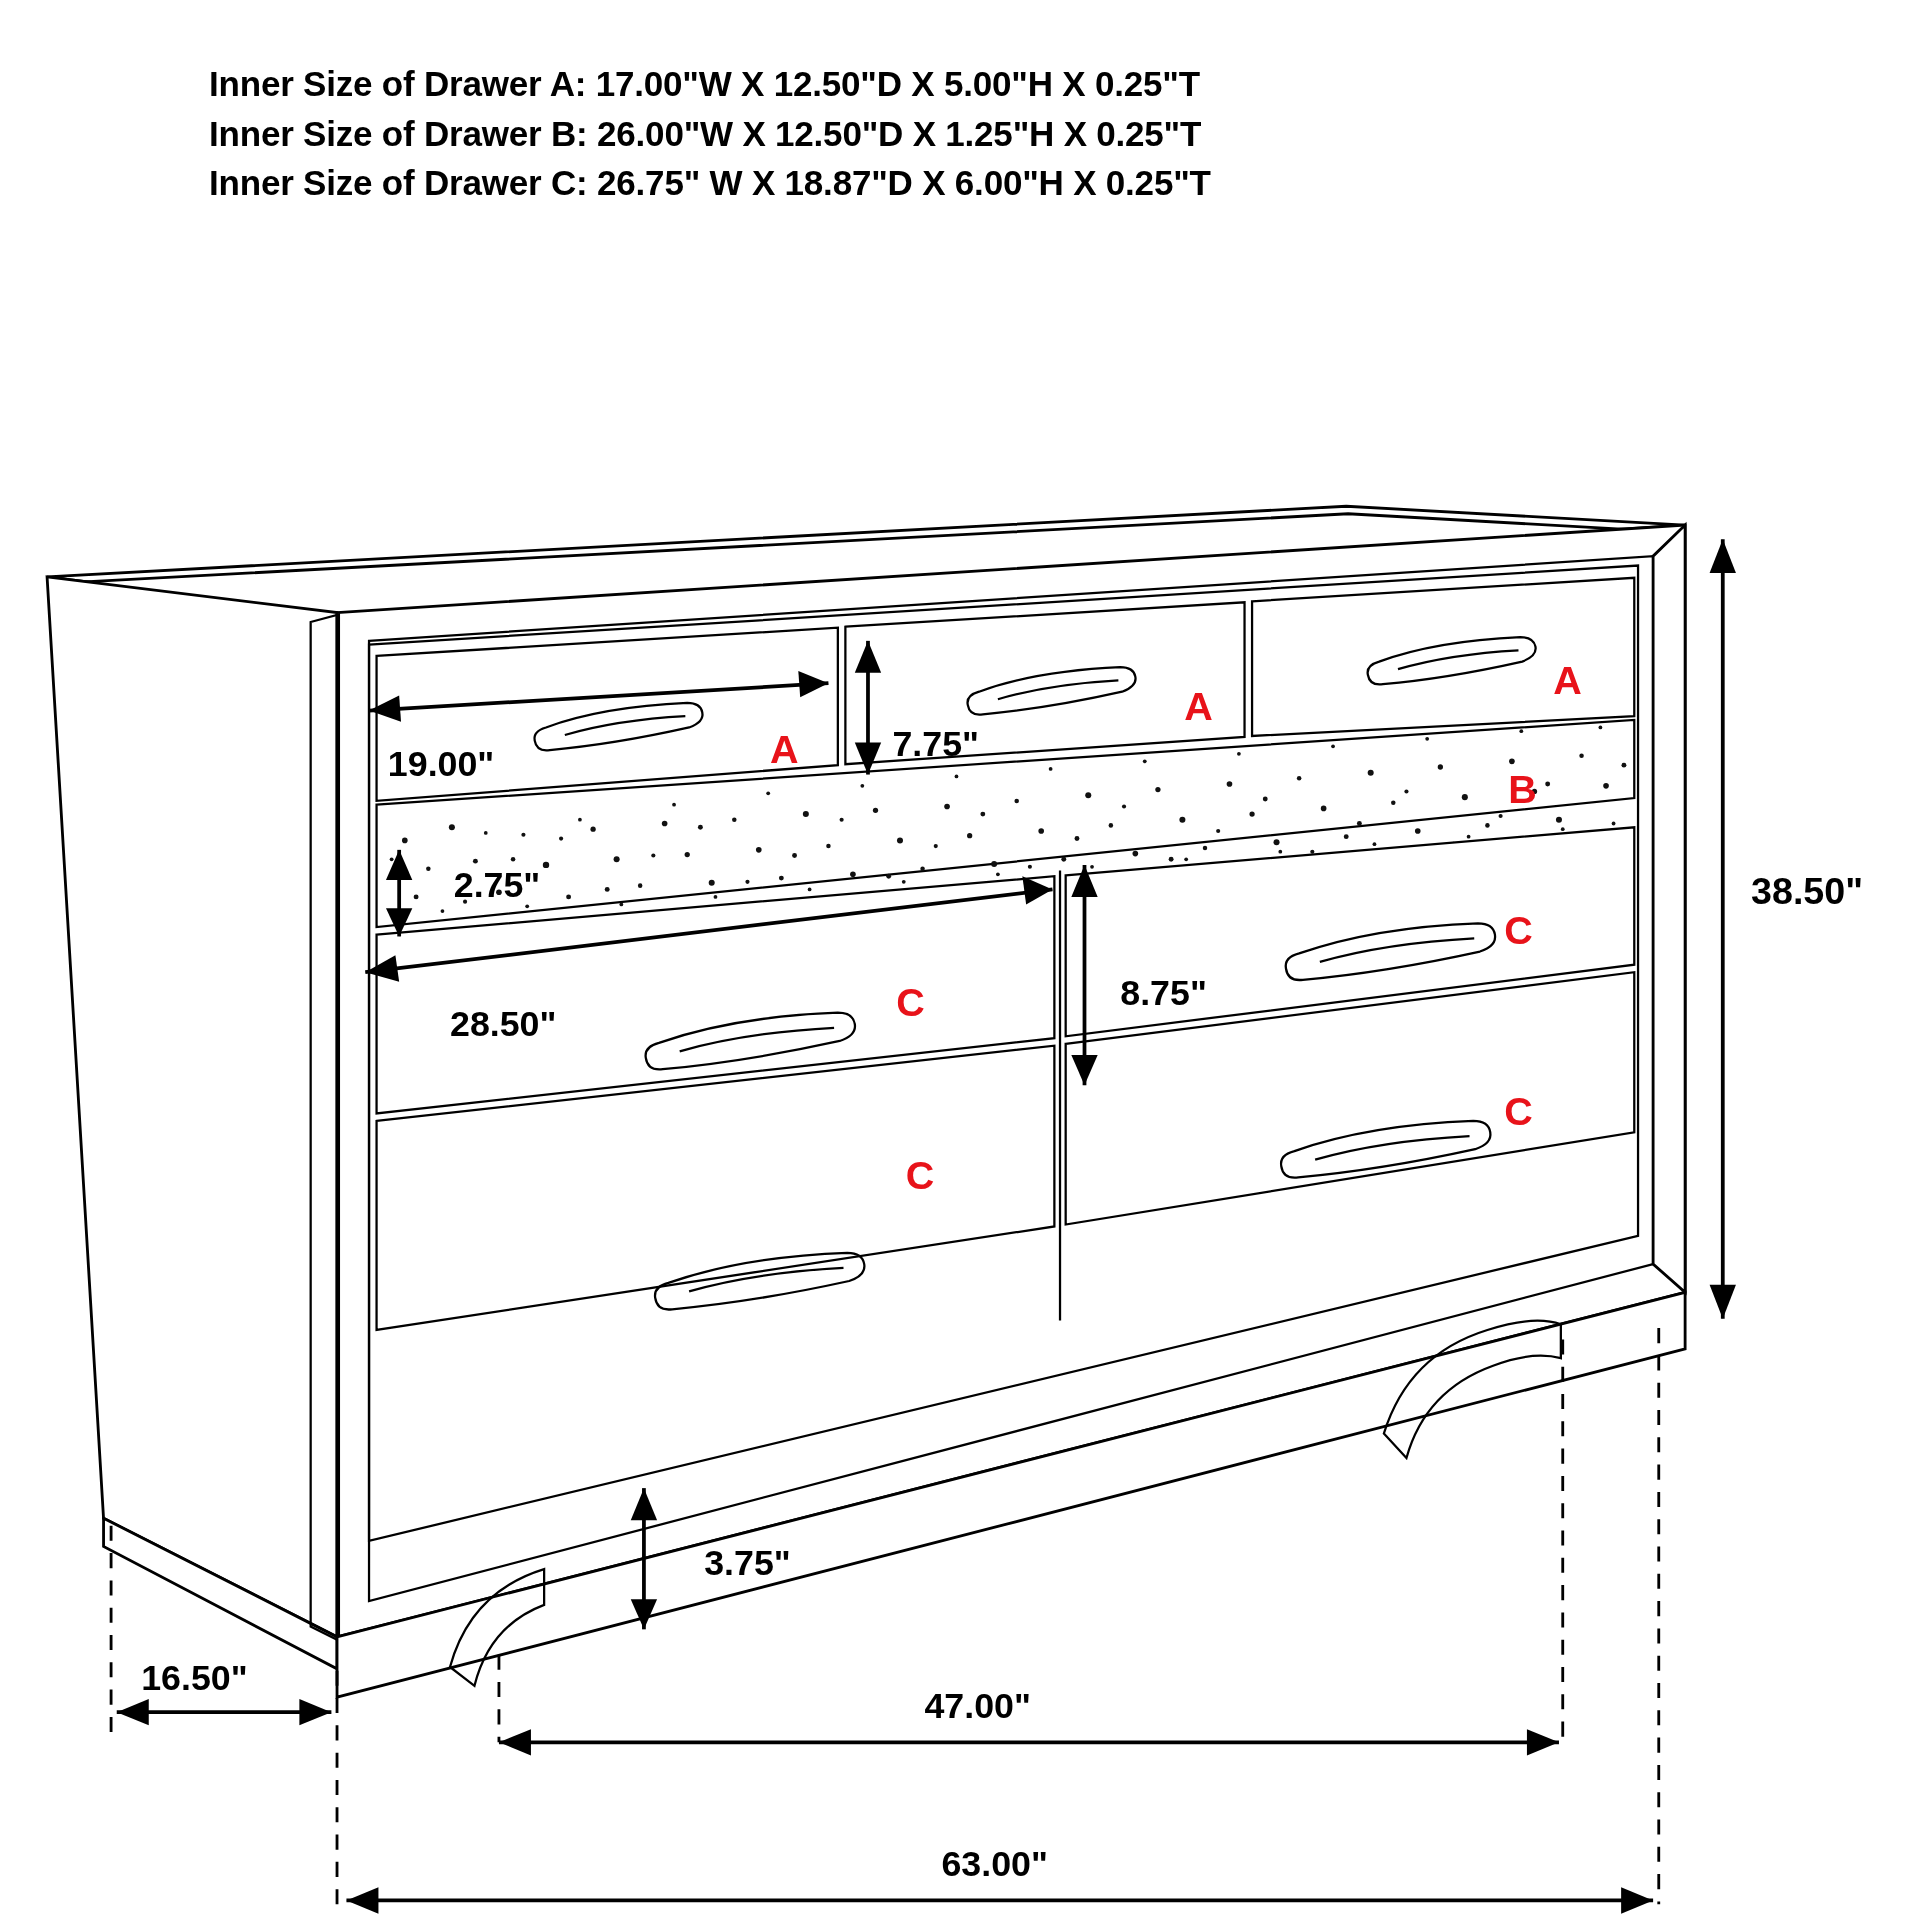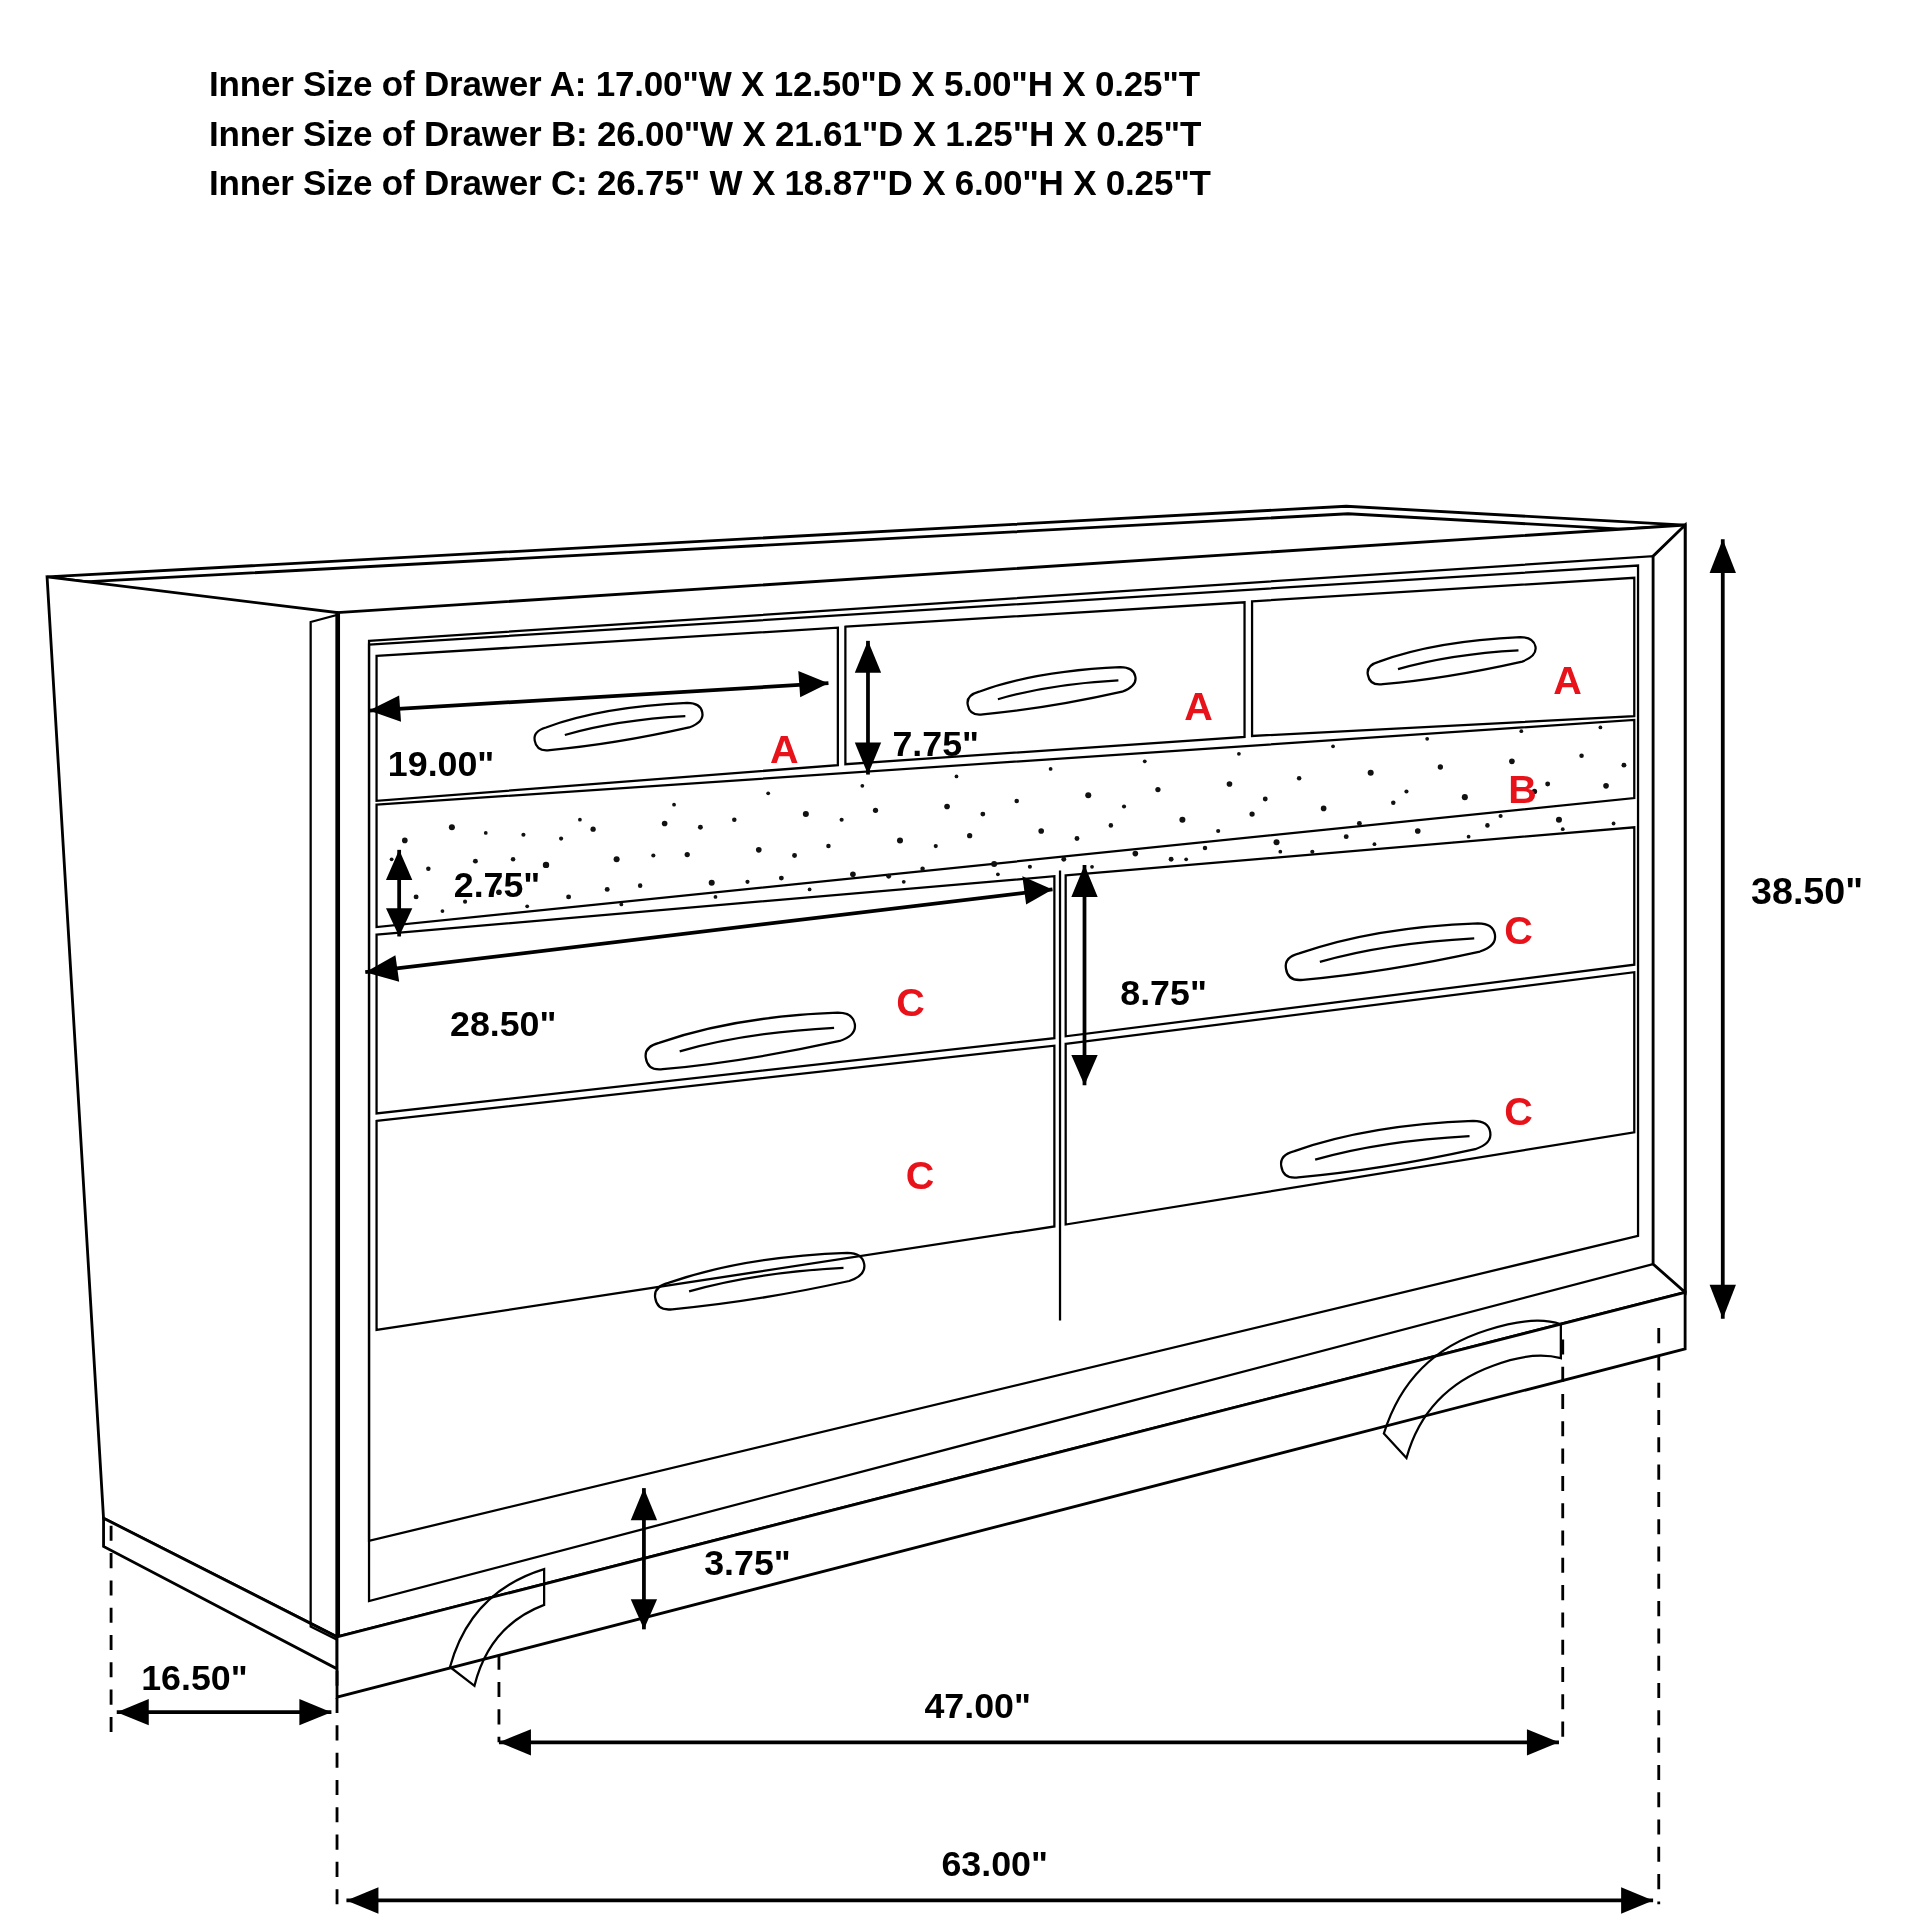--- a/index.html
+++ b/index.html
@@ -19,21 +19,21 @@
   .wood{fill:#ffffff;}
   .grit{fill:#ffffff;}
 </style>
 </head>
 <body>
 
 <div id="stage">
 
   <div class="spec-block">
     <div class="spec-line">Inner Size of Drawer A: 17.00"W X 12.50"D X 5.00"H X 0.25"T</div>
-    <div class="spec-line">Inner Size of Drawer B: 26.00"W X 21.61"D X 1.25"H X 0.25"T</div>
+    <div class="spec-line">Inner Size of Drawer B: 26.00"W X 12.50"D X 1.25"H X 0.25"T</div>
     <div class="spec-line">Inner Size of Drawer C: 26.75" W X 18.87"D X 6.00"H X 0.25"T</div>
   </div>
 
   <svg viewBox="0 0 2048 2048">
 
     <g>
 
       <polygon class="ln wood" points="50,600 1430,525 1790,545 358,638"></polygon>
       <polygon class="ln wood" points="60,607 1432,533 1770,552 360,644"></polygon>
 

